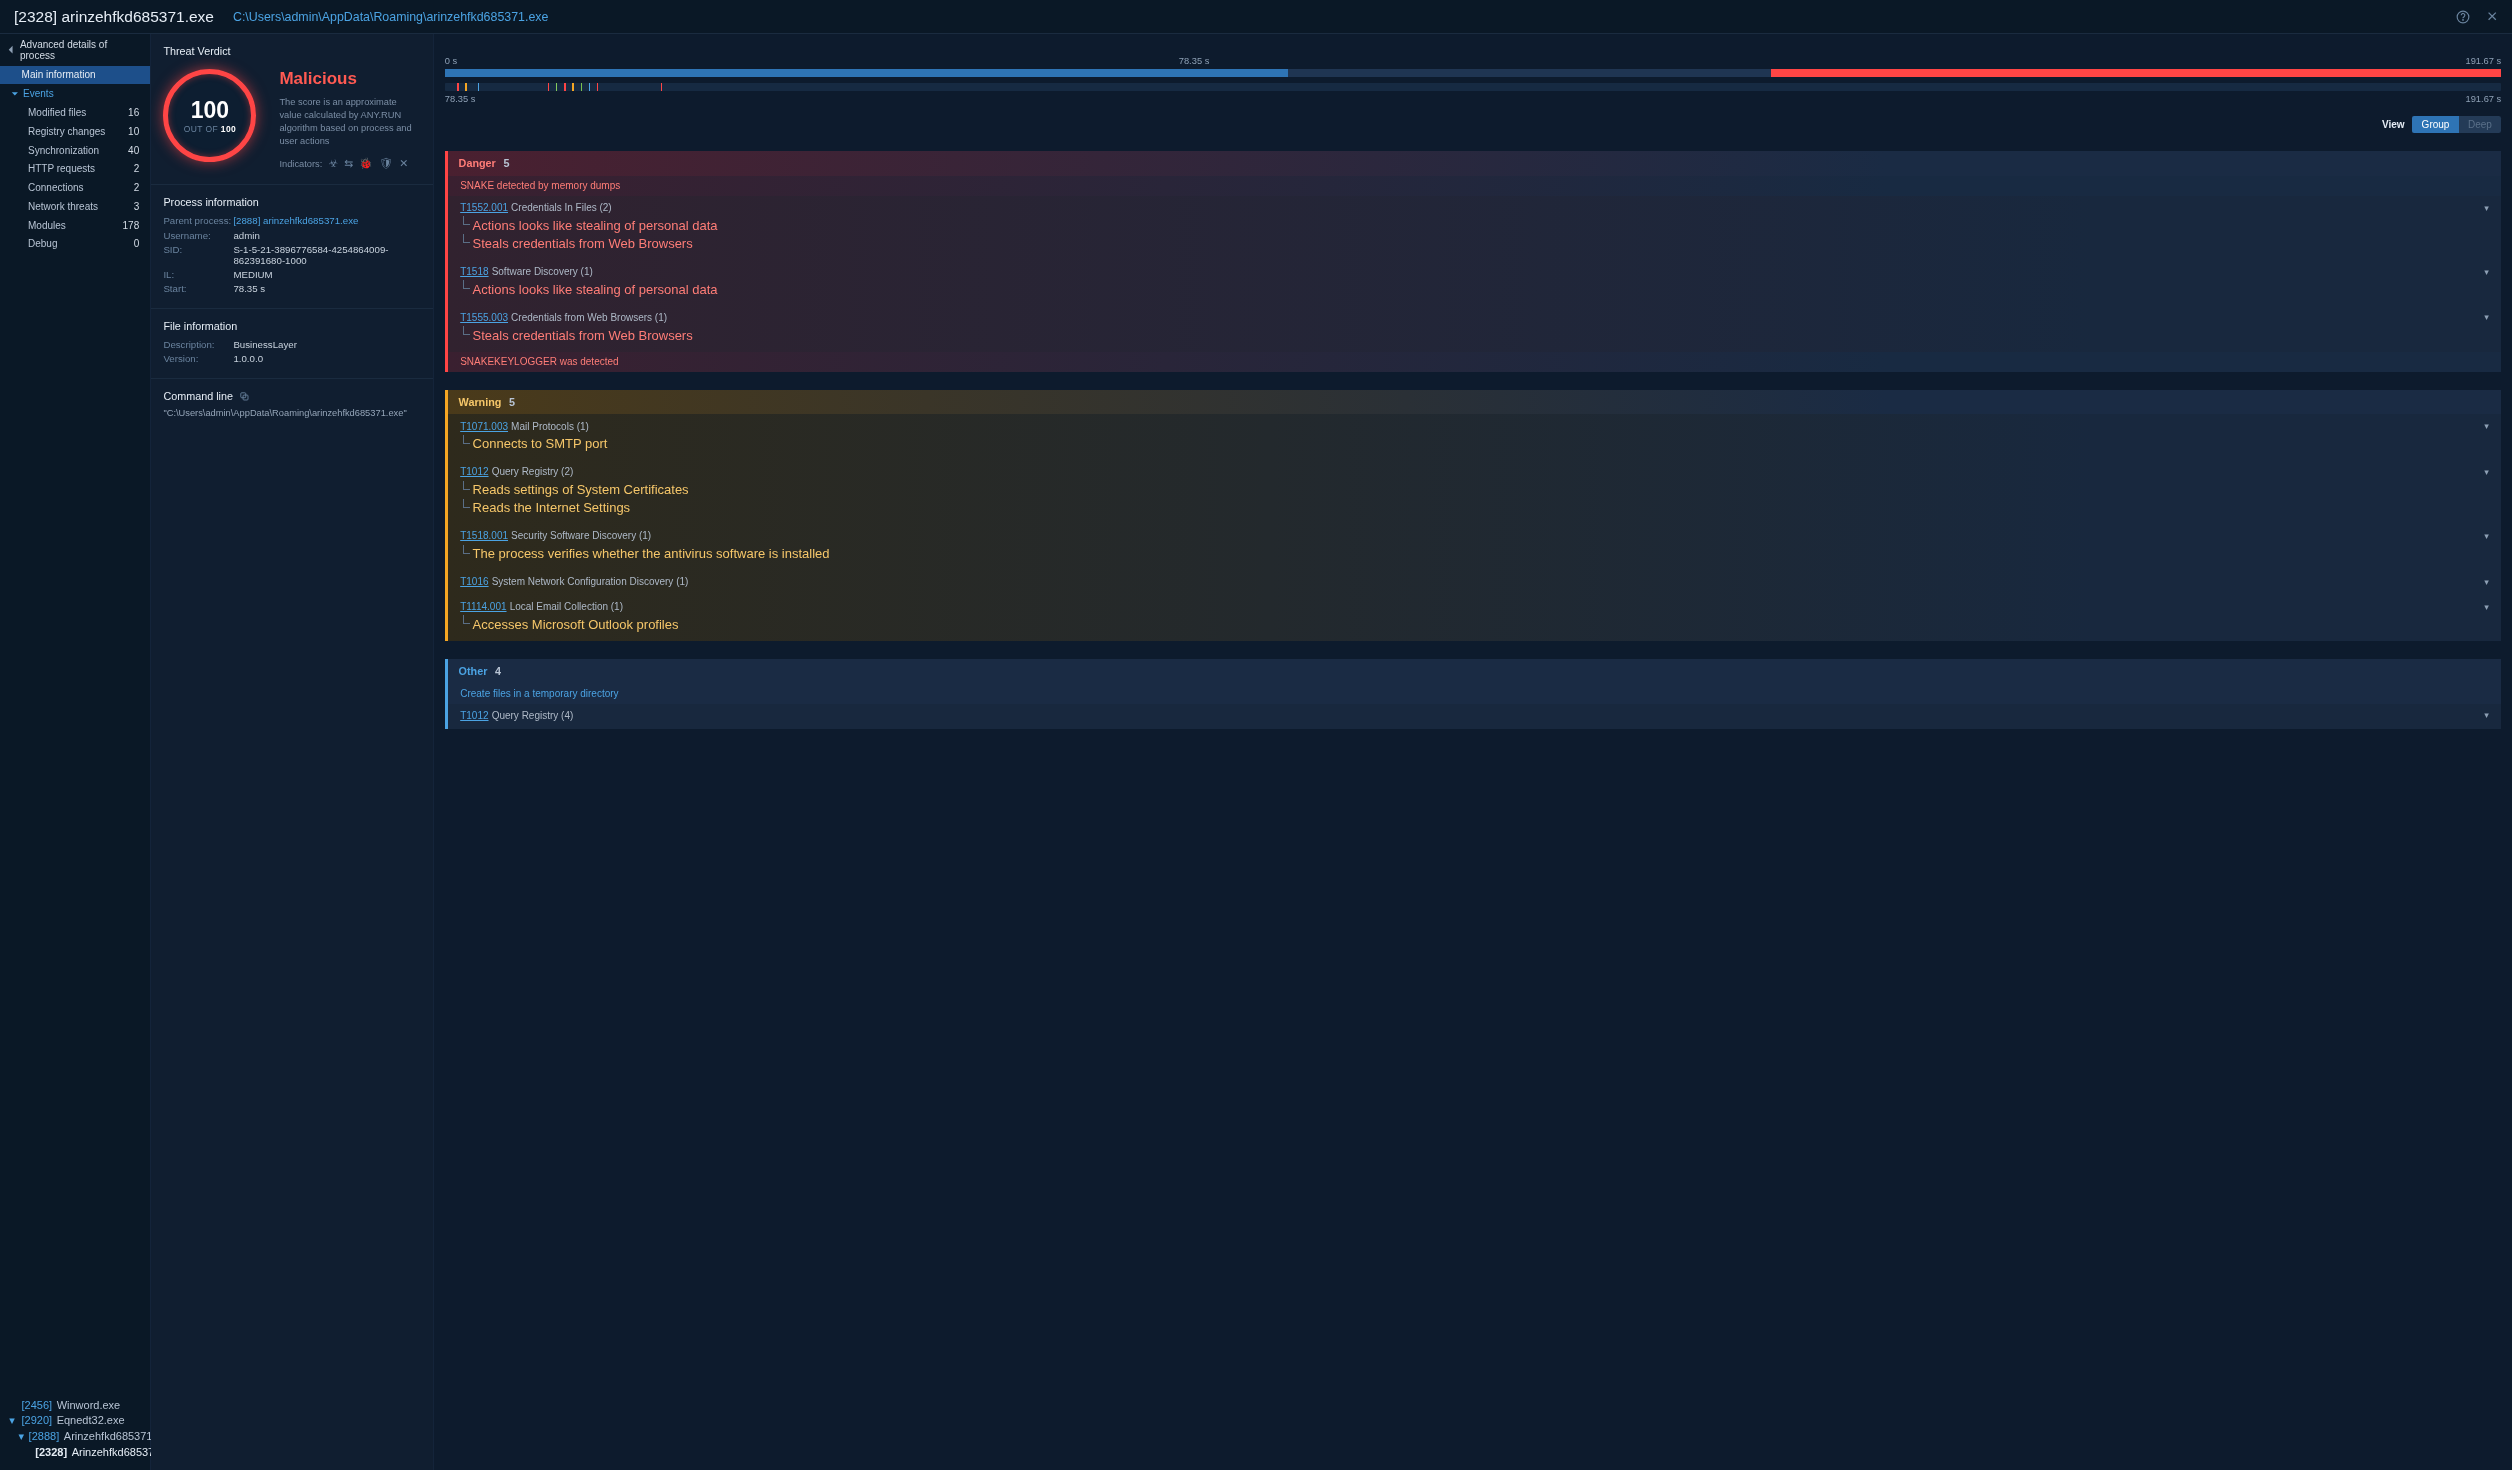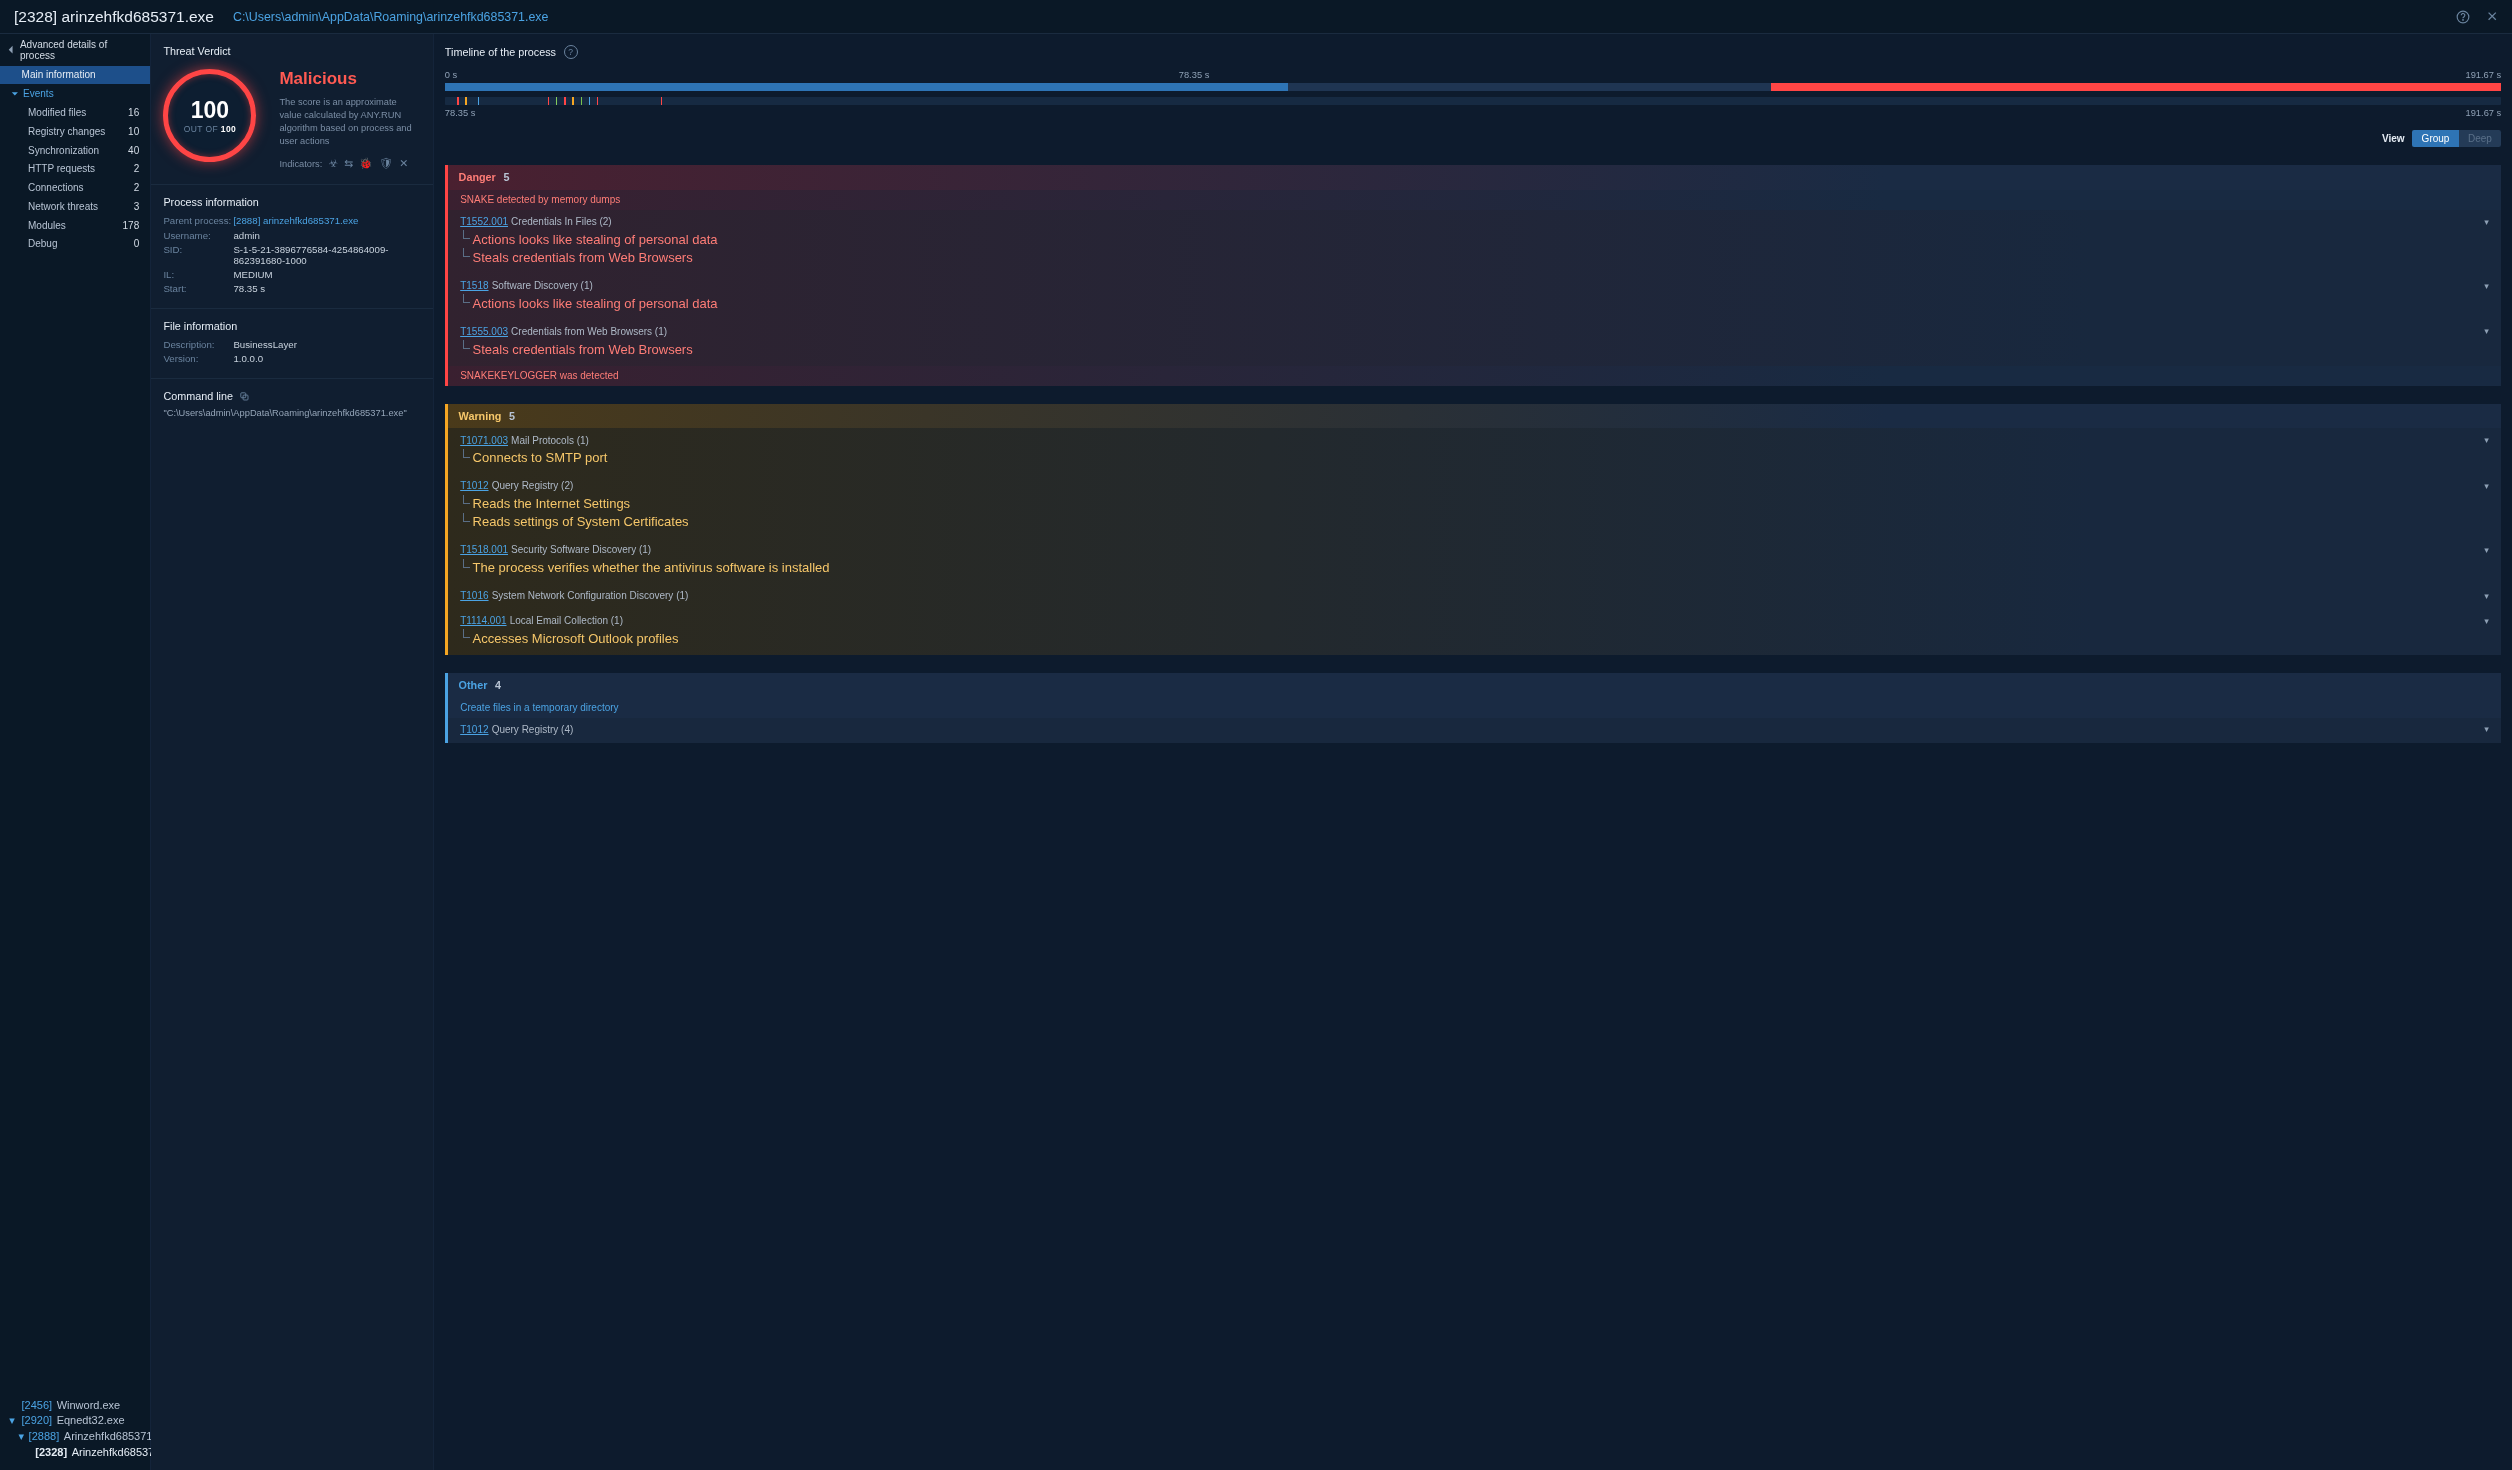--- a/index.html
+++ b/index.html
@@ -304,24 +304,20 @@
                 <rect x="9" y="9" width="11" height="11" rx="2"></rect>
                 <rect x="4" y="4" width="11" height="11" rx="2"></rect>
               </svg>
           </span>
         </div>
         <div class="cmd-line">"C:\Users\admin\AppData\Roaming\arinzehfkd685371.exe"</div>
       </div>
     </div>
 
     <div class="timeline-pane">
-      <div class="timeline-header">
-        <span>Timeline of the process</span>
-        <span class="help">?</span>
-      </div>
 
       <div class="tl-labels">
         <span>0 s</span>
         <span style="position:relative; left:-13%">78.35 s</span>
         <span>191.67 s</span>
       </div>
       <div class="tl-bar">
         <div class="fill" style="width:41%"></div>
         <div class="red-tail"></div>
       </div>
@@ -406,22 +402,22 @@
                 <li>Connects to SMTP port</li>
               </ul>
             </div>
             <div class="tech w">
               <div class="tech-title">
                 <span class="tid">T1012</span>
                 <span class="tname"> Query Registry (2)</span>
               </div>
               <span class="tech-caret">▼</span>
               <ul class="tech-sub">
+                <li>Reads settings of System Certificates</li>
                 <li>Reads the Internet Settings</li>
-                <li>Reads settings of System Certificates</li>
               </ul>
             </div>
             <div class="tech w">
               <div class="tech-title">
                 <span class="tid">T1518.001</span>
                 <span class="tname"> Security Software Discovery (1)</span>
               </div>
               <span class="tech-caret">▼</span>
               <ul class="tech-sub">
                 <li>The process verifies whether the antivirus software is installed</li>

